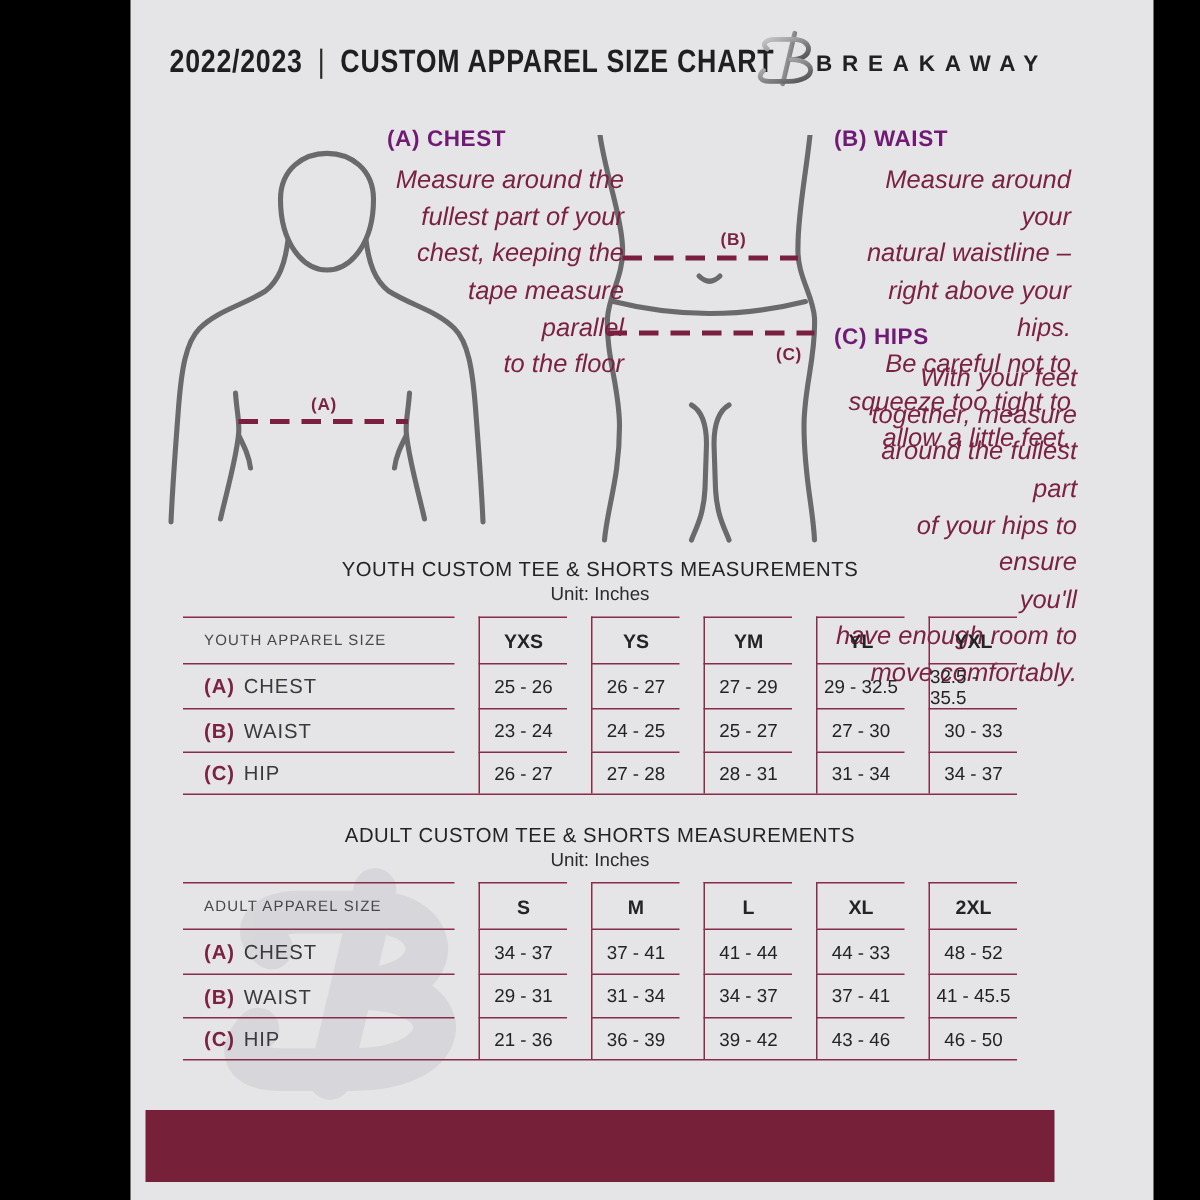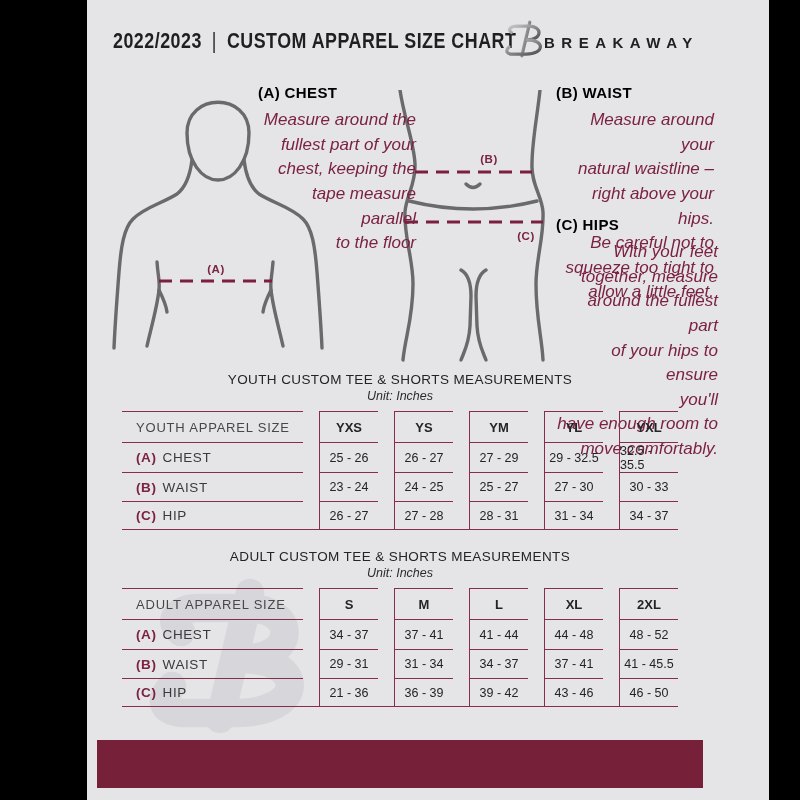--- a/index.html
+++ b/index.html
@@ -21,46 +21,46 @@
   
   .torso-figure { position:absolute; left:25px; top:76px; }
   .lower-figure { position:absolute; left:303px; top:90px; }
   .fig-stroke { fill:none; stroke:#6a6a6c; stroke-width:3.4; stroke-linecap:round; }
   .dash-line { stroke:#7b1f3e; stroke-width:3.2; stroke-dasharray:13 8; }
   .fig-label { font-family:"Liberation Sans", sans-serif; font-size:11.5px; font-weight:bold;
          fill:#7b2242; letter-spacing:0.5px; text-anchor:middle; }
 
   
   .instruction { position:absolute; }
-  .instruction h3 { font-size:15px; font-weight:bold; color:#000000; letter-spacing:0.4px;
+  .instruction h3 { font-size:15px; font-weight:bold; color:#701a75; letter-spacing:0.4px;
          margin-bottom:7px; }
   .instruction p { font-size:17px; font-style:italic; color:#7b2242; line-height:1.45;
          white-space:pre-line;text-align:right; }
   .ins-a { left:171px; top:84px;  width:158px; }
   .ins-b { left:469px; top:84px;  width:158px; }
   .ins-c { left:469px; top:216px; width:162px; }
 
   
   .section-title { position:absolute; left:0; width:626px; text-align:center;
          font-size:13.5px; font-weight:normal; color:#242426; letter-spacing:0.4px; }
   .section-unit  { position:absolute; left:0; width:626px; text-align:center;
-         font-size:12.5px; font-style:italic; color:#2c2c2e; }
+         font-size:12.5px; color:#2c2c2e; }
   .yt-title { top:372px; } .yt-unit { top:389px; }
   .at-title { top:549px; } .at-unit { top:566px; }
 
   
   .size-table { position:absolute; left:35px; width:556px; display:grid;
          grid-template-columns:181px repeat(5,75px); grid-template-rows:31px 30px 29px 28px;
          border-bottom:1.8px solid #872c49; z-index:2; }
   .yt-table { top:411px; } .at-table { top:588px; }
   .cell { border-top:1.8px solid #872c49; display:flex; align-items:center;
          justify-content:center; font-size:12.5px; color:#242426; }
   .cell.vline { border-left:1.8px solid #872c49;margin-left:16px; }
   .cell.size-head { font-weight:bold; font-size:13px; }
-  .cell.corner { justify-content:flex-start; padding-left:14px; font-size:13px;
+  .cell.corner { justify-content:flex-start; padding-left:14px; font-size:10px;
          color:#48484a; letter-spacing:0.8px; }
   .cell.row-label { justify-content:flex-start; padding-left:14px; font-size:13.5px;
          color:#3a3a3c; letter-spacing:0.6px; }
   .row-key { color:#7b2242; font-weight:bold; margin-right:6px; }
 
   
   .watermark { position:absolute; left:55px; top:578px; opacity:0.72; z-index:1; }
   .watermark path { fill:none; stroke:#d3d3d7; stroke-width:9.5; stroke-linecap:round; }
   .footer-bar { position:absolute; left:10px; top:740px; width:606px; height:48px;
          background:#76203a; z-index:3; }
@@ -201,21 +201,21 @@
       <div class="cell vline size-head">XL</div>
       <div class="cell vline size-head">2XL</div>
 
       <div class="cell row-label">
           <span class="row-key">(A)</span>
           <span>CHEST</span>
         </div>
       <div class="cell vline">34 - 37</div>
       <div class="cell vline">37 - 41</div>
       <div class="cell vline">41 - 44</div>
-      <div class="cell vline">44 - 48</div>
+      <div class="cell vline">44 - 33</div>
       <div class="cell vline">48 - 52</div>
 
       <div class="cell row-label">
           <span class="row-key">(B)</span>
           <span>WAIST</span>
         </div>
       <div class="cell vline">29 - 31</div>
       <div class="cell vline">31 - 34</div>
       <div class="cell vline">34 - 37</div>
       <div class="cell vline">37 - 41</div>

